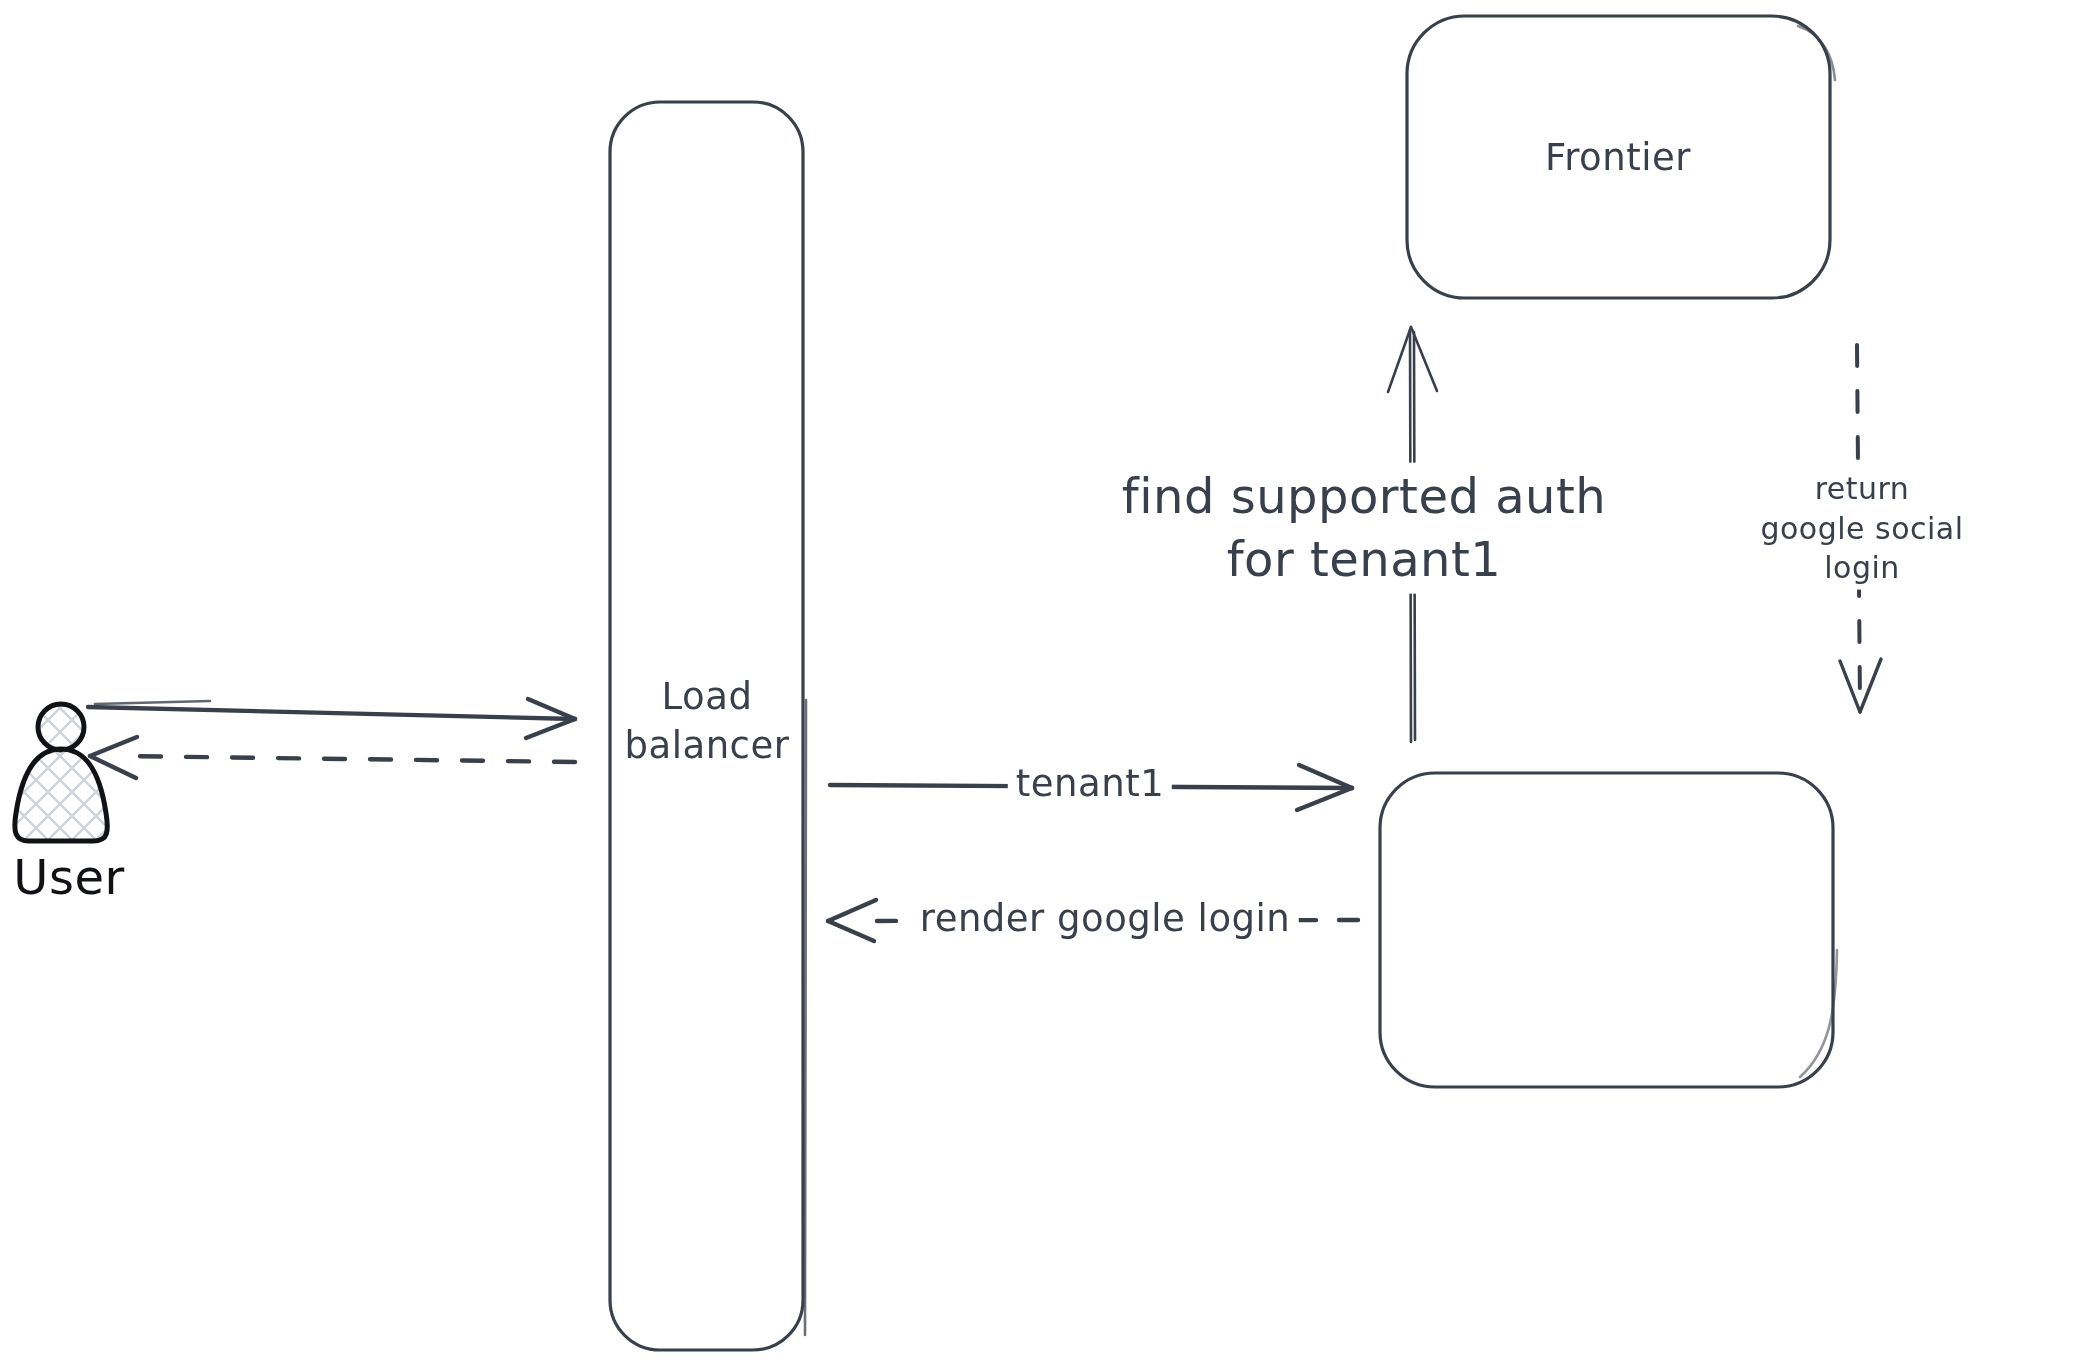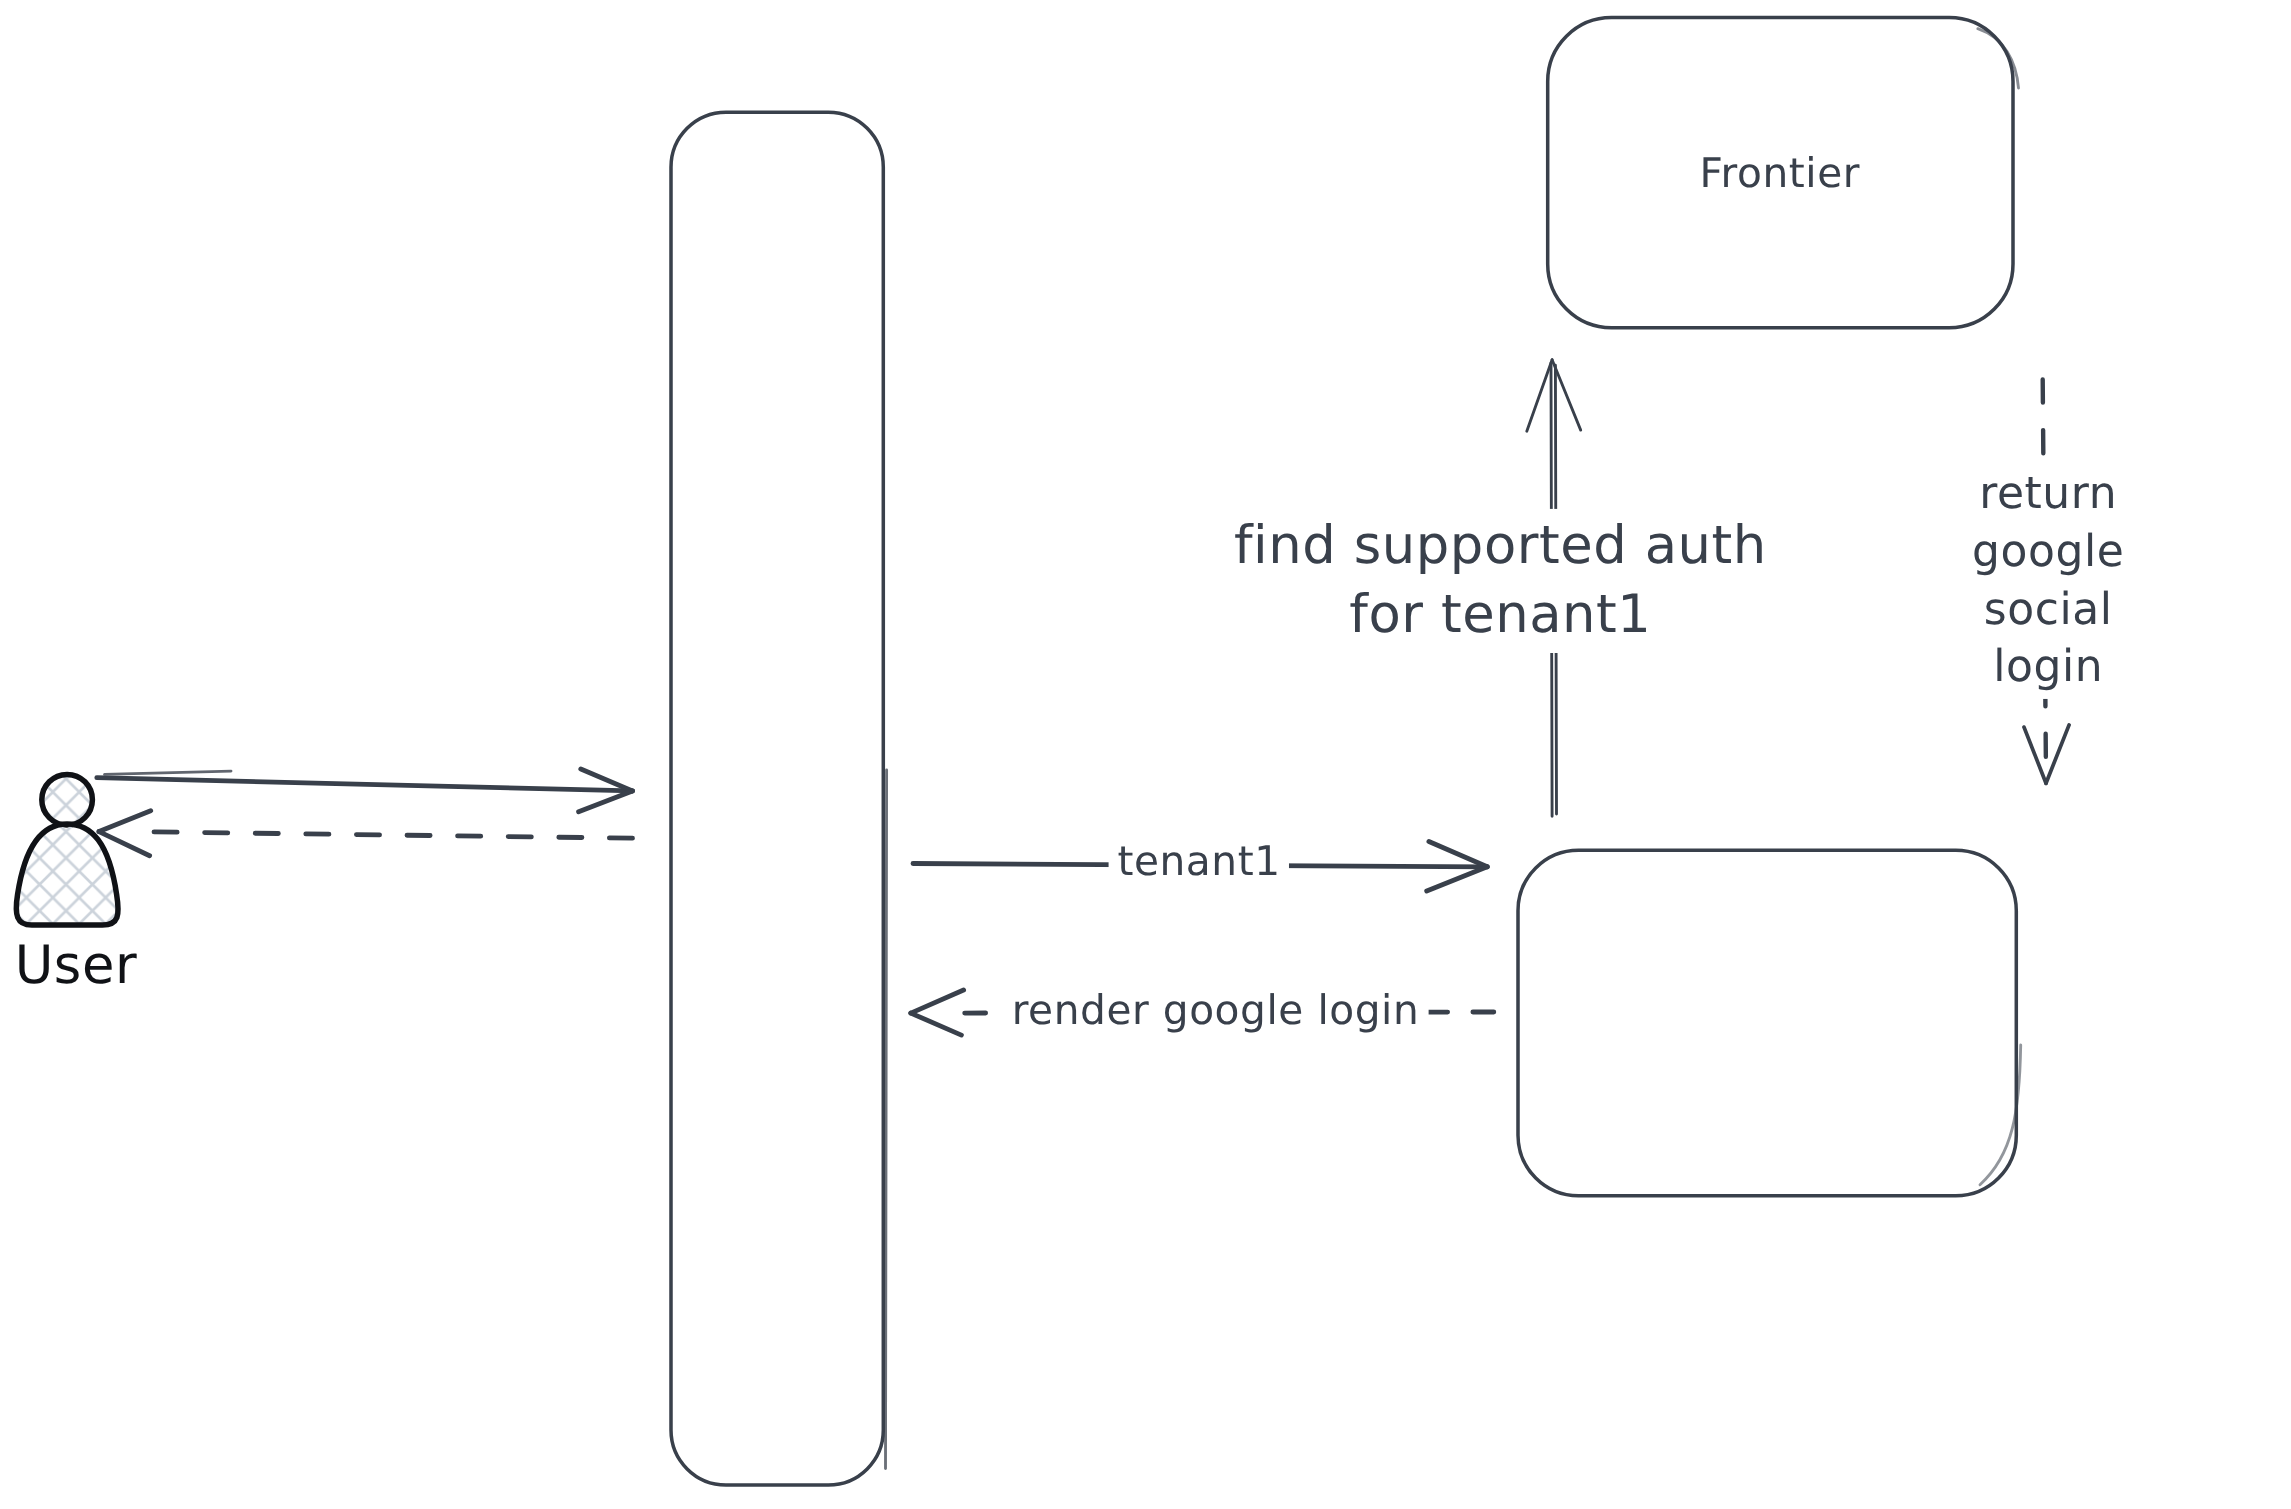--- a/index.html
+++ b/index.html
@@ -112,27 +112,29 @@
     <g>
       <path class="stroke thin dashed-long" d="M1857 345 L1860 705" style="stroke-width:4;"></path>
       <path class="stroke thin" d="M1860 712 L1840 661" style="stroke-width:3.4;"></path>
       <path class="stroke thin" d="M1860 712 L1881 659" style="stroke-width:3.4;"></path>
     </g>
   </svg>
 
   <div class="label user-name no-bg" style="left:69px;top:878px;">User</div>
 
 
+  <div class="label no-bg" style="left:707px;top:722px;">Load
+balancer</div>
 
   <div class="label" style="left:1090px;top:784px;">tenant1</div>
 
   <div class="label" style="left:1105px;top:919px;">render google login</div>
 
   <div class="label" style="left:1364px;top:528px;font-size:48px;">find supported auth
 for tenant1</div>
 
-  <div class="label" style="left:1862px;top:528px;font-size:40px;">return google social
+  <div class="label" style="left:1862px;top:528px;font-size:30px;">return google social
 login</div>
 
   <div class="label no-bg" style="left:1618px;top:158px;">Frontier</div>
 
 
 </div>
 
 </body></html>

